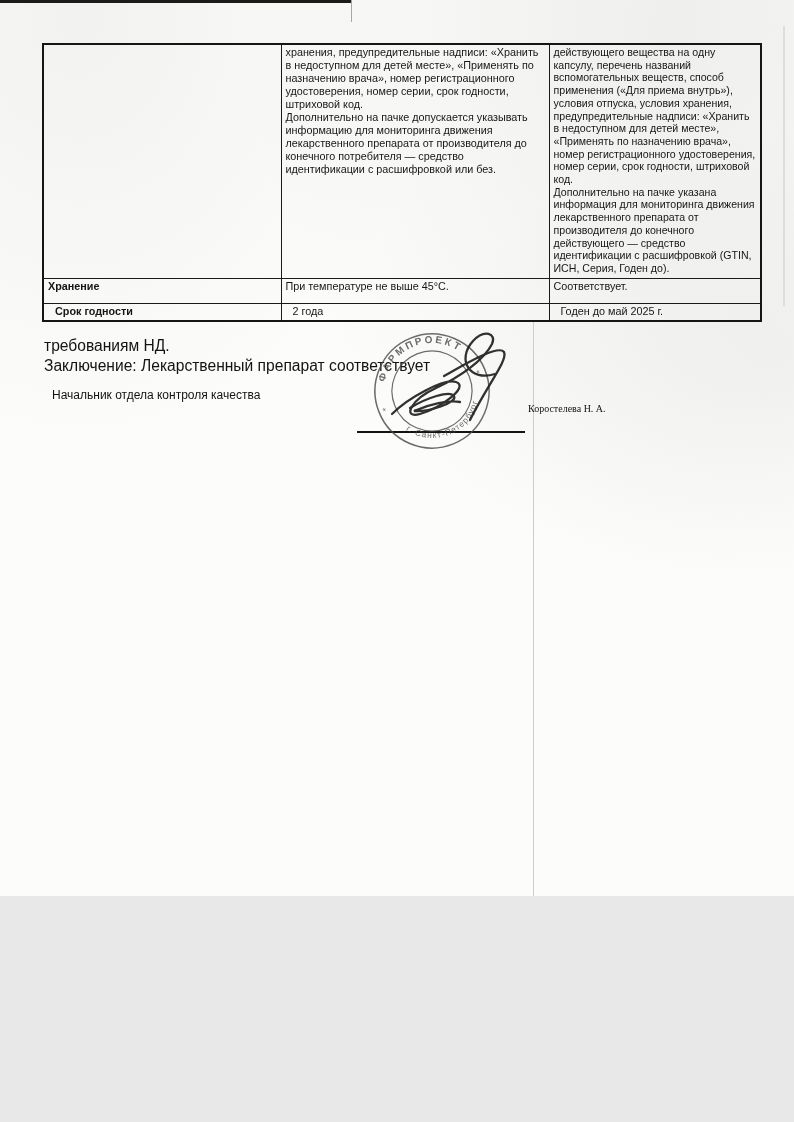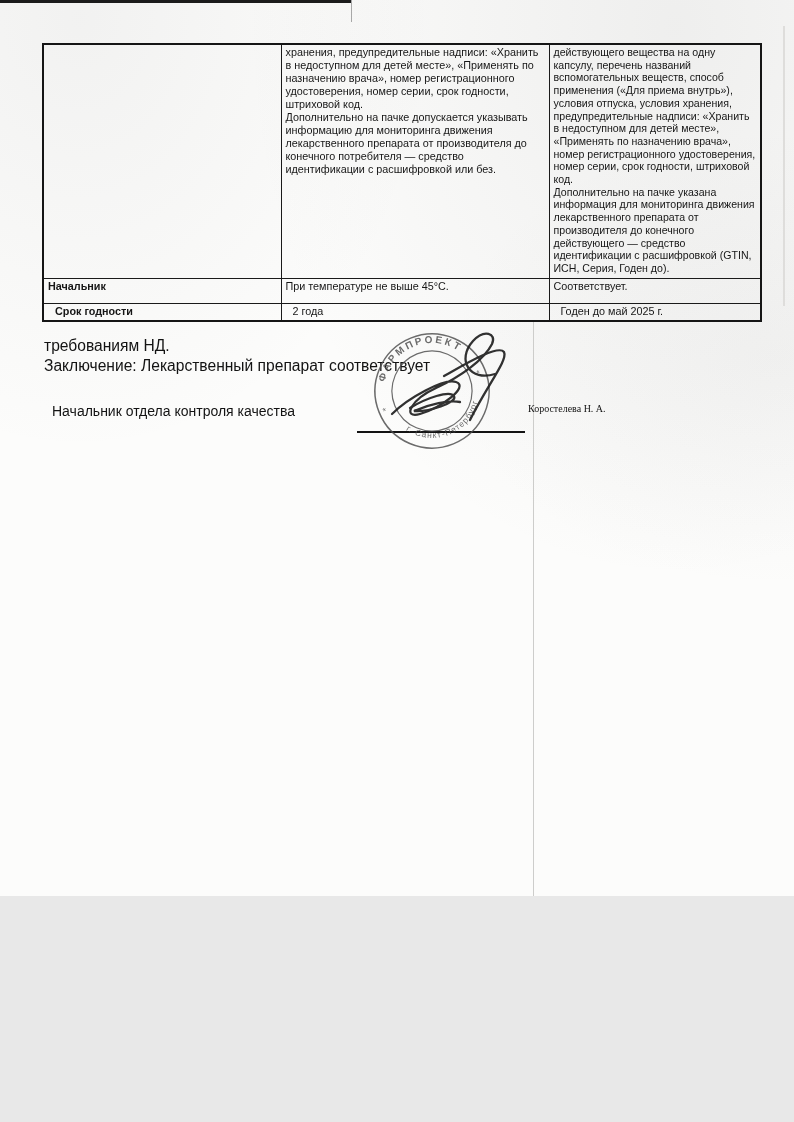--- a/index.html
+++ b/index.html
@@ -48,22 +48,22 @@
   .lbl { font-weight:bold; font-size:11px; }
   .result-pad { padding-left:7px; }
   .bold { font-weight:normal; }
 
   
   .conclusion {
     position:absolute; left:44px; top:336px; width:500px;
     font-size:15.6px; line-height:19.5px; color:#131313;
   }
   .signoff-title {
-    position:absolute; left:52px; top:403px;
-    font-size:14px; color:#131313; white-space:nowrap;
+    position:absolute; left:52px; top:388px;
+    font-size:12px; color:#131313; white-space:nowrap;
   }
   .signature-line {
     position:absolute; left:357px; top:431px; width:168px; height:0;
     border-top:2px solid #131313;
   }
   .signoff-name {
     position:absolute; left:528px; top:403px;
     font-family:"Liberation Serif", serif;
     font-size:10px; color:#131313; white-space:nowrap;
   }
@@ -97,21 +97,21 @@
         <td>
           <p class="cellp">хранения, предупредительные надписи: «Хранить в недоступном для детей месте», «Применять по назначению врача», номер регистрационного удостоверения, номер серии, срок годности, штриховой код.</p>
           <p class="cellp">Дополнительно на пачке допускается указывать информацию для мониторинга движения лекарственного препарата от производителя до конечного потребителя — средство идентификации с расшифровкой или без.</p>
         </td>
         <td class="cell-right">
           <p class="cellp">действующего вещества на одну капсулу, перечень названий вспомогательных веществ, способ применения («Для приема внутрь»), условия отпуска, условия хранения, предупредительные надписи: «Хранить в недоступном для детей месте», «Применять по назначению врача», номер регистрационного удостоверения, номер серии, срок годности, штриховой код.</p>
           <p class="cellp">Дополнительно на пачке указана информация для мониторинга движения лекарственного препарата от производителя до конечного действующего — средство идентификации с расшифровкой (GTIN, ИСН, Серия, Годен до).</p>
         </td>
       </tr>
       <tr class="row-storage">
-        <td class="lbl">Начальник</td>
+        <td class="lbl">Хранение</td>
         <td>При температуре не выше 45°С.</td>
         <td class="result-pad">Соответствует.</td>
       </tr>
       <tr class="row-shelf">
         <td class="lbl">Срок годности</td>
         <td>2 года</td>
         <td class="bold">Годен до май 2025 г.</td>
       </tr>
     </tbody>
   </table>

